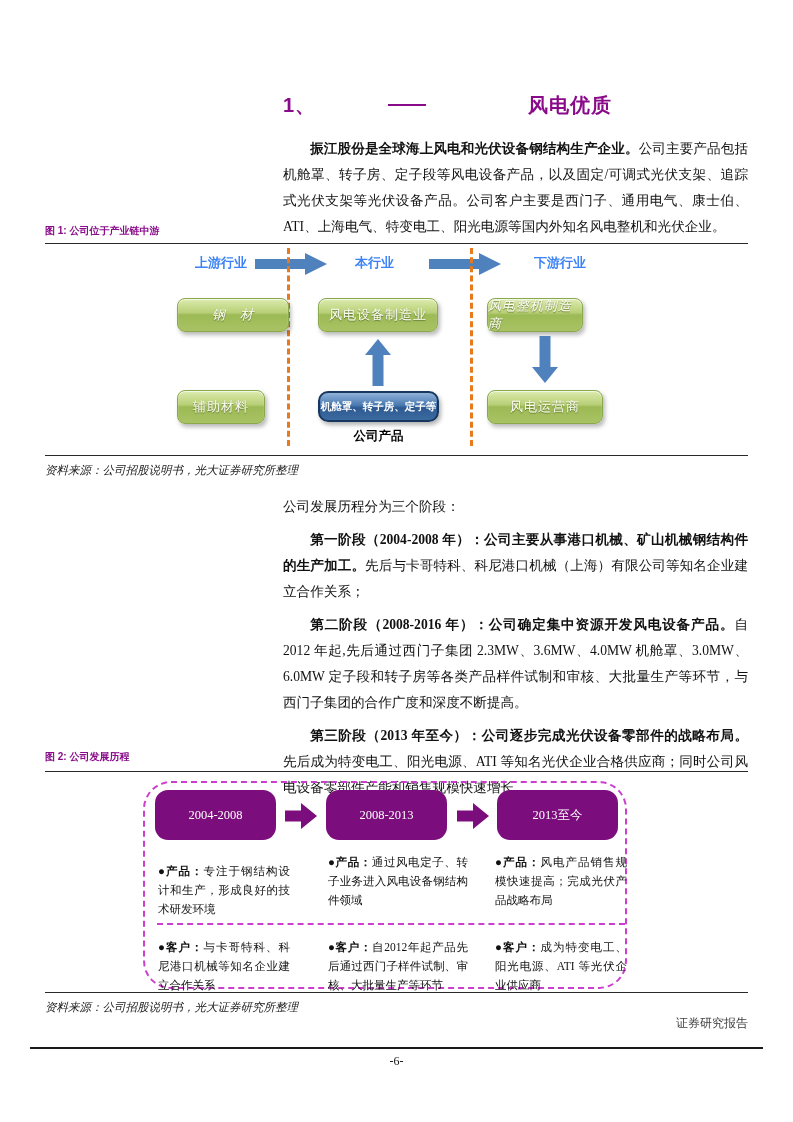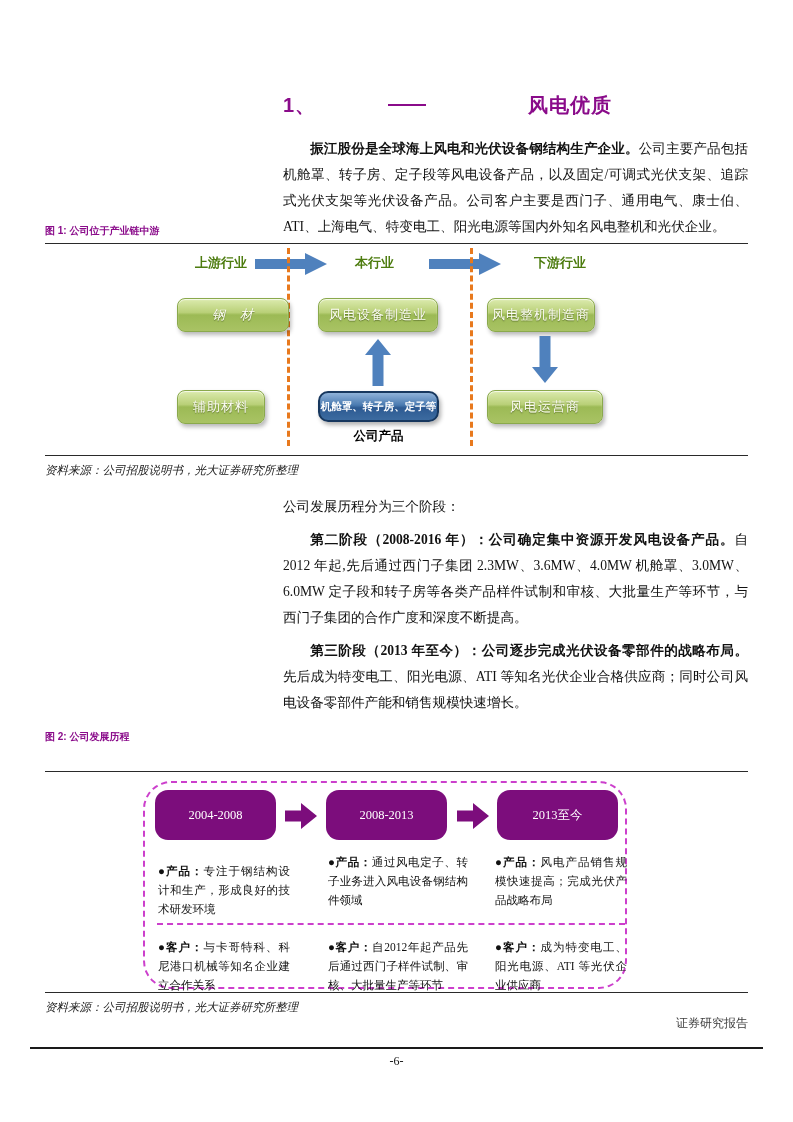--- a/index.html
+++ b/index.html
@@ -47,21 +47,21 @@
   .hrule { position: absolute; left: 45px; width: 703px; height: 1px; background: #2a2a2a; }
   .source-line {
     position: absolute; left: 45px;
     font-size: 11.5px; font-style: italic; color: #1a1a1a; text-align: center;
   }
 
   
   .fig1 { position: absolute; left: 45px; top: 246px; width: 703px; height: 206px; }
   .chain-label {
     position: absolute; top: 8px;
-    font-weight: bold; font-size: 13px; color: #4d7c0f;
+    font-weight: bold; font-size: 13px; color: #3b82f6;
     font-family: "Liberation Serif", serif;
   }
   .arrow-h { position: absolute; top: 7px; }
   .dash-v {
     position: absolute; top: 2px; height: 198px; width: 0;
     border-left: 3px dashed #e8791d;
   }
   .green-box {
     position: absolute; height: 34px;
     border-radius: 8px;
@@ -151,46 +151,47 @@
     <svg class="arrow-h" style="left:384px;" width="72" height="22" viewBox="0 0 72 22">
         <path d="M0 6 H50 V0 L72 11 L50 22 V16 H0 Z" fill="#4f81bd"></path>
       </svg>
     <div class="chain-label" style="left:465px;margin-left:24px;">下游行业</div>
 
     <div class="dash-v" style="left:242px;"></div>
     <div class="dash-v" style="left:425px;"></div>
 
     <div class="green-box" style="left:132px; top:52px; width:112px;font-style:italic;">钢　材</div>
     <div class="green-box" style="left:273px; top:52px; width:120px;">风电设备制造业</div>
-    <div class="green-box" style="left:442px; top:52px; width:108px;">风电整机制造商</div>
+    <div class="green-box" style="left:442px; top:52px; width:96px;font-style:italic;">风电整机制造商</div>
 
     <svg class="arrow-v" style="left:320px; top:93px;" width="26" height="47" viewBox="0 0 26 47">
         <path d="M13 0 L26 16 H18.5 V47 H7.5 V16 H0 Z" fill="#4f81bd"></path>
       </svg>
     <svg class="arrow-v" style="left:487px; top:90px;" width="26" height="47" viewBox="0 0 26 47">
         <path d="M7.5 0 H18.5 V31 H26 L13 47 L0 31 H7.5 Z" fill="#4f81bd"></path>
       </svg>
 
     <div class="green-box" style="left:132px; top:144px; width:88px;">辅助材料</div>
     <div class="blue-box" style="left:273px; top:145px; width:121px;">机舱罩、转子房、定子等</div>
     <div class="green-box" style="left:442px; top:144px; width:116px;">风电运营商</div>
 
     <div class="product-label" style="left:273px; top:182px; width:121px;">公司产品</div>
   </div>
 
   <div class="hrule" style="top:455px;"></div>
   <div class="source-line" style="top:463px;">资料来源：公司招股说明书，光大证券研究所整理</div>
 
   <div class="body-col dev-col">
     <p class="no-indent">公司发展历程分为三个阶段：</p>
+    <p><span class="b">第一阶段（2004-2008 年）：公司主要从事港口机械、矿山机械钢结构件的生产加工。</span><span>先后与卡哥特科、科尼港口机械（上海）有限公司等知名企业建立合作关系；</span></p>
     <p><span class="b">第二阶段（2008-2016 年）：公司确定集中资源开发风电设备产品。</span><span>自 2012 年起,先后通过西门子集团 2.3MW、3.6MW、4.0MW 机舱罩、3.0MW、6.0MW 定子段和转子房等各类产品样件试制和审核、大批量生产等环节，与西门子集团的合作广度和深度不断提高。</span></p>
     <p><span class="b">第三阶段（2013 年至今）：公司逐步完成光伏设备零部件的战略布局。</span><span>先后成为特变电工、阳光电源、ATI 等知名光伏企业合格供应商；同时公司风电设备零部件产能和销售规模快速增长。</span></p>
   </div>
 
-  <div class="fig-caption" style="top:730px;text-align:center;">图 2: 公司发展历程</div>
+  <div class="fig-caption" style="top:750px;text-align:center;">图 2: 公司发展历程</div>
   <div class="hrule" style="top:771px;"></div>
 
   <div class="fig2">
     <div class="fig2-frame"></div>
 
     <div class="tl-box" style="left:110px;">2004-2008</div>
     <svg class="tl-arrow" style="left:240px;" width="32" height="26" viewBox="0 0 32 26">
         <path d="M0 7.5 H16 V0 L32 13 L16 26 V18.5 H0 Z" fill="#7c0d7c"></path>
       </svg>
     <div class="tl-box" style="left:281px;">2008-2013</div>

